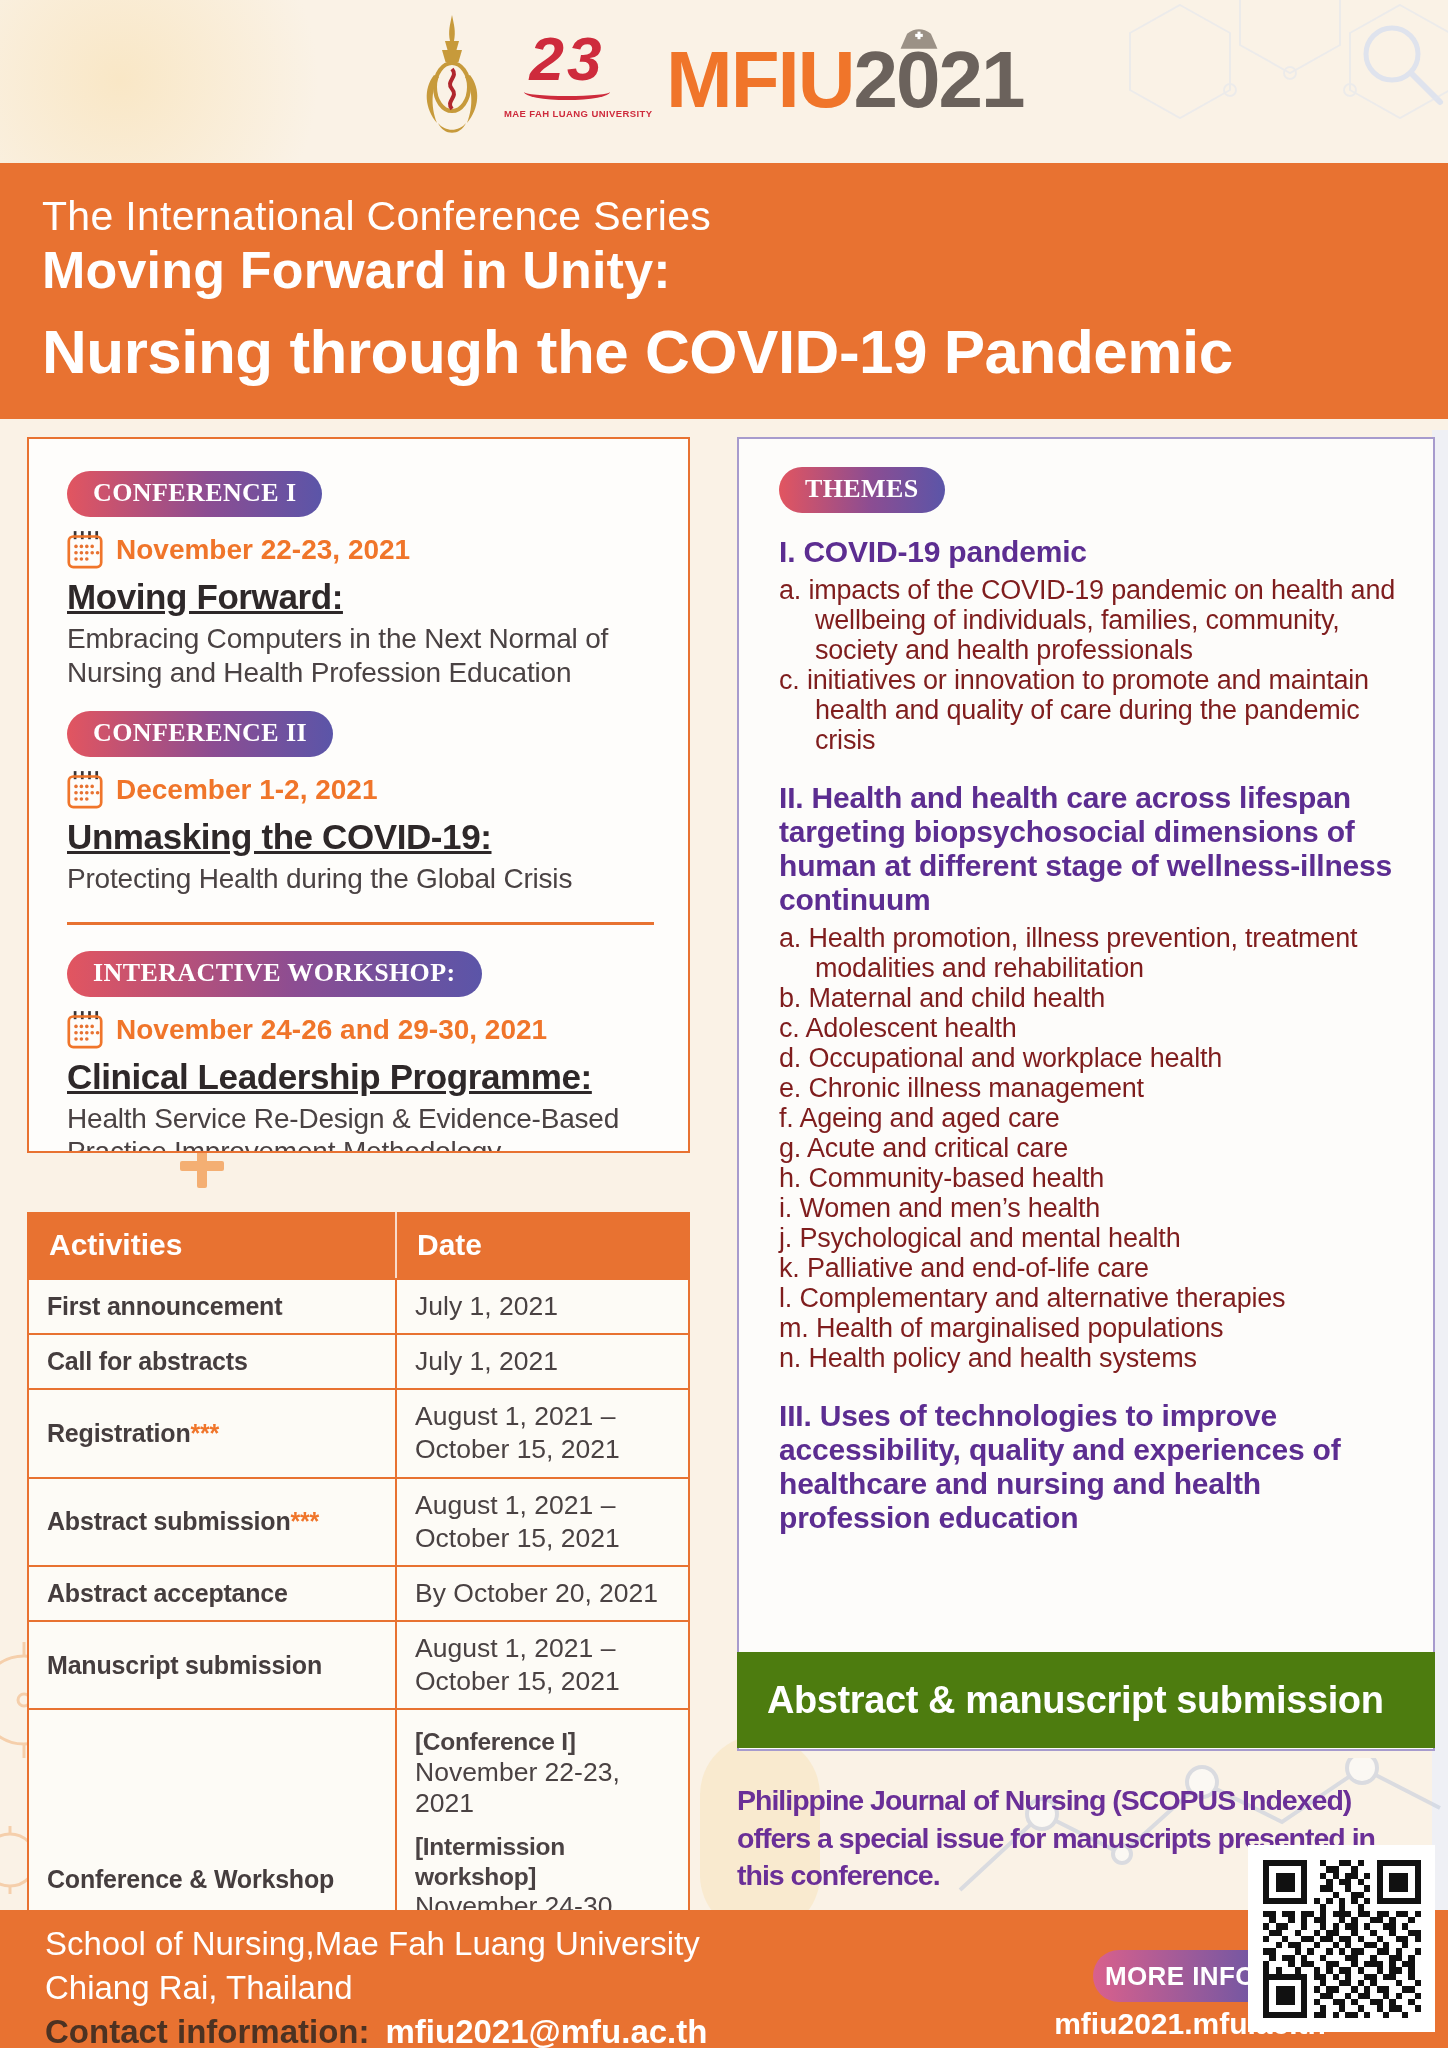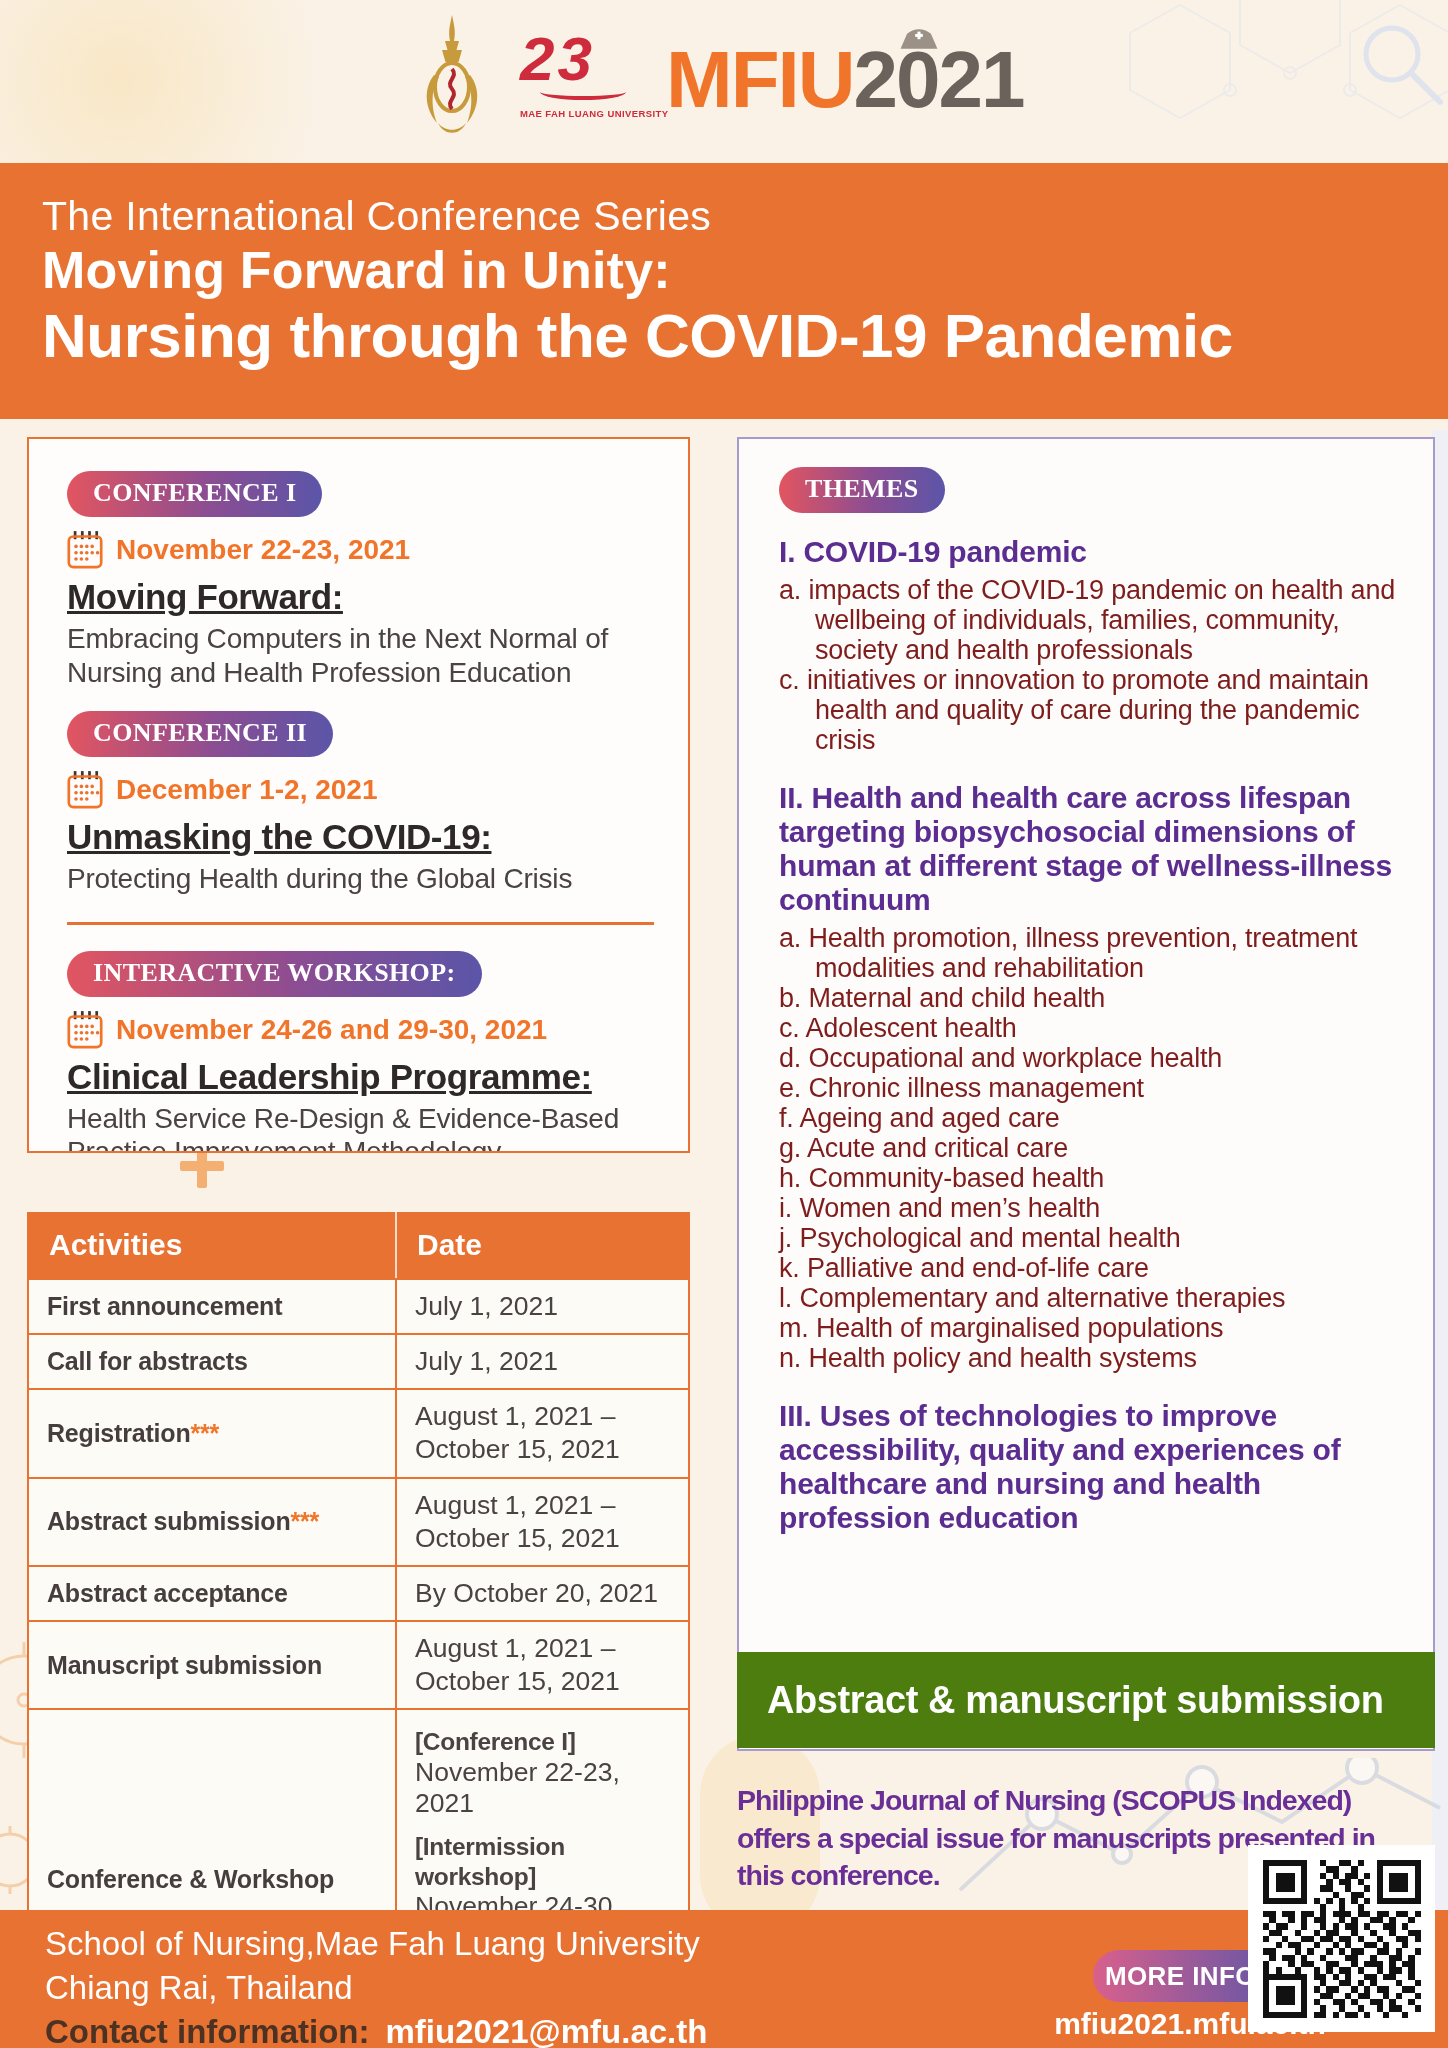--- a/index.html
+++ b/index.html
@@ -13,35 +13,35 @@
     background:radial-gradient(circle,#F9E7C6 0%,rgba(249,231,198,0) 70%);}
   .blob-note{position:absolute;left:700px;top:1735px;width:120px;height:200px;border-radius:60px;
     background:#F8E3BC;opacity:.55;}
   .edge-strip{position:absolute;right:0;top:430px;width:16px;height:1480px;background:#EDF0F6;opacity:.9;}
   svg.deco{position:absolute;pointer-events:none;}
   .plus{position:absolute;width:44px;height:44px;opacity:.85;}
   .plus::before{content:"";position:absolute;left:17px;top:0;width:10px;height:44px;background:#F4A45F;border-radius:2px;}
   .plus::after{content:"";position:absolute;left:0;top:17px;width:44px;height:10px;background:#F4A45F;border-radius:2px;}
   
   .crest{position:absolute;left:418px;top:14px;width:68px;height:124px;}
-  .logo23{position:absolute;left:520px;top:28px;width:126px;}
+  .logo23{position:absolute;left:504px;top:28px;width:126px;text-align:center;}
   .logo23 .num{font-size:62px;font-weight:700;font-style:italic;color:#CE2B3C;letter-spacing:3px;line-height:1;}
   .logo23 .arc{width:86px;height:12px;margin:-6px auto 0;border-bottom:4px solid #CE2B3C;border-radius:0 0 60% 60%;}
   .logo23 .uni{font-size:9.5px;font-weight:700;color:#CE2B3C;letter-spacing:.4px;margin-top:8px;white-space:nowrap;}
   .mfiu{position:absolute;left:666px;top:40px;font-size:80px;font-weight:700;letter-spacing:-2px;line-height:1;}
   .mfiu .pre{color:#F0752A;}
   .mfiu .yr{color:#6B625C;}
   .zero-wrap{position:relative;display:inline-block;}
   .cap{position:absolute;left:1px;top:-15px;width:44px;height:26px;}
   
   .banner{position:absolute;left:0;top:163px;width:1448px;height:256px;background:#E87231;color:#fff;
     box-sizing:border-box;padding:30px 40px 0 42px;}
   .b1{font-size:41px;font-weight:400;letter-spacing:.3px;}
   .b2{font-size:52px;font-weight:700;letter-spacing:.2px;}
-  .b3{font-size:62px;font-weight:700;letter-spacing:-.5px;}
+  .b3{font-size:62px;font-weight:700;margin-top:16px;letter-spacing:-.5px;}
   
   .pill{display:inline-block;background:linear-gradient(90deg,#E25560 0%,#8C4D92 55%,#5B55A8 100%);
     color:#fff;font-weight:700;font-size:26px;padding:7px 26px 9px;border-radius:26px;letter-spacing:.4px;font-family:Liberation Serif, serif;}
   
   .left-box{position:absolute;left:27px;top:437px;width:663px;height:716px;background:#FEFDFB;
     border:2px solid #E87231;box-sizing:border-box;padding:32px 34px 0 38px;overflow:hidden;}
   .event-date{display:flex;align-items:center;gap:13px;margin-top:13px;color:#F0752A;font-weight:700;font-size:28px;}
   .event-title{font-size:35px;font-weight:700;color:#2E2829;letter-spacing:-.4px;margin-top:7px;text-decoration:underline;}
   .event-sub{font-size:28px;color:#4A4243;line-height:1.2;margin-top:5px;letter-spacing:-.2px;}
   .event{margin-bottom:22px;}

